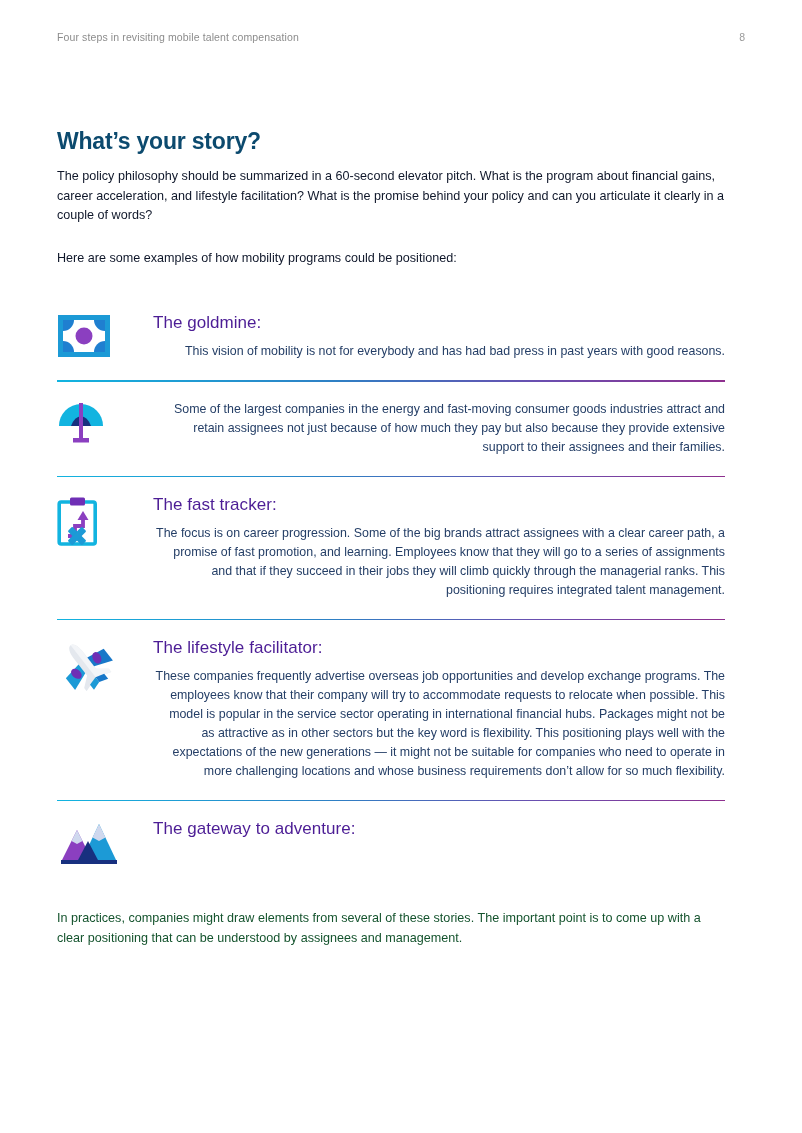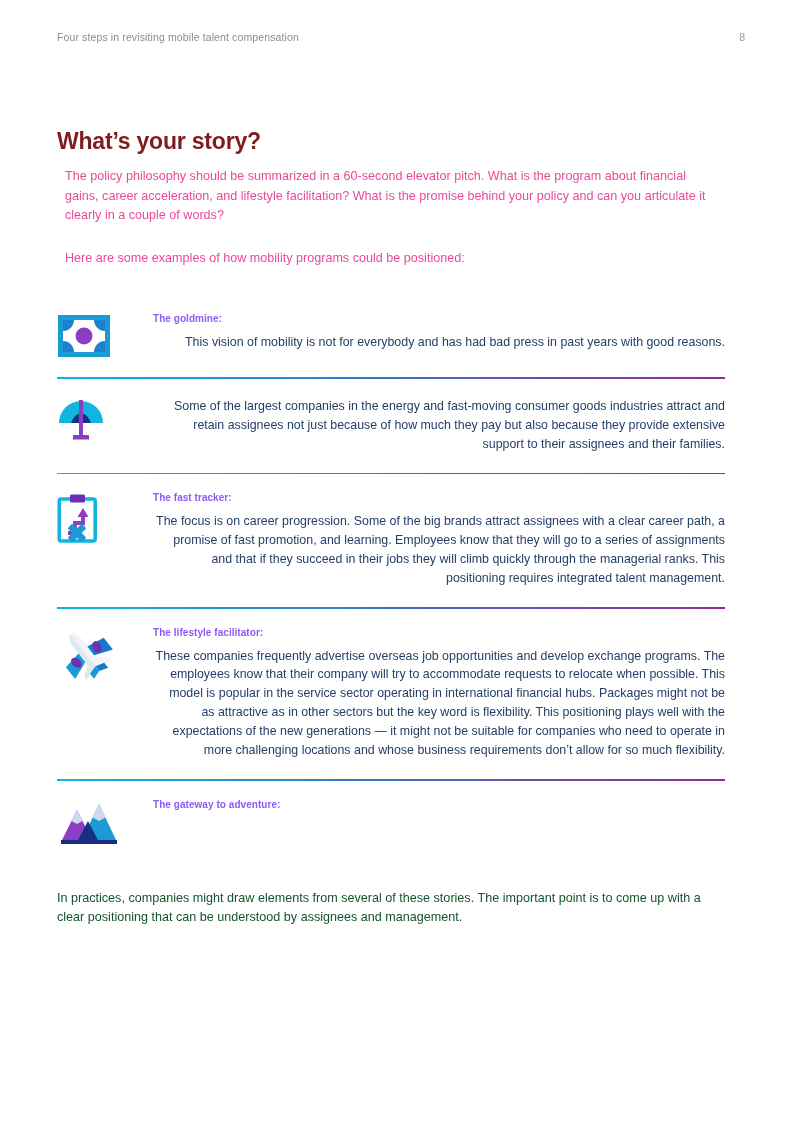--- a/index.html
+++ b/index.html
@@ -44,28 +44,28 @@
   .content {
     position: absolute;
     top: 128px;
     left: 57px;
     width: 668px;
   }
   h1.section-title {
     margin: 0 0 12px 0;
     font-size: 23px;
     font-weight: bold;
-    color: #7f1d1d;
+    color: #0c4a6e;
     letter-spacing: -0.2px;
   }
   p.intro {
-    margin: 8px;
+    margin: 0;
     font-size: 12.6px;
     line-height: 19.6px;
-    color: #ec4899;
+    color: #0f172a;
   }
   p.intro.second {
     margin-top: 23px;
   }
   
   .stories {
     margin-top: 44px;
   }
   .story {
     display: flex;
@@ -78,23 +78,23 @@
     display: flex;
     justify-content: flex-start;
     padding-top: 2px;
   }
   .story-body {
     flex: 1 1 auto;
     padding-top: 1px;
   }
   h2.story-title {
     margin: 0 0 9px 0;
-    font-size: 10px;
-    font-weight: bold;
-    color: #8b5cf6;
+    font-size: 17px;
+    font-weight: normal;
+    color: #4c1d95;
     letter-spacing: 0.05px;
   }
   p.story-text {
     margin: 0;
     font-size: 12.4px;
     line-height: 18.9px;
     color: #243e66;
     text-align: right;
   }
   .divider {

